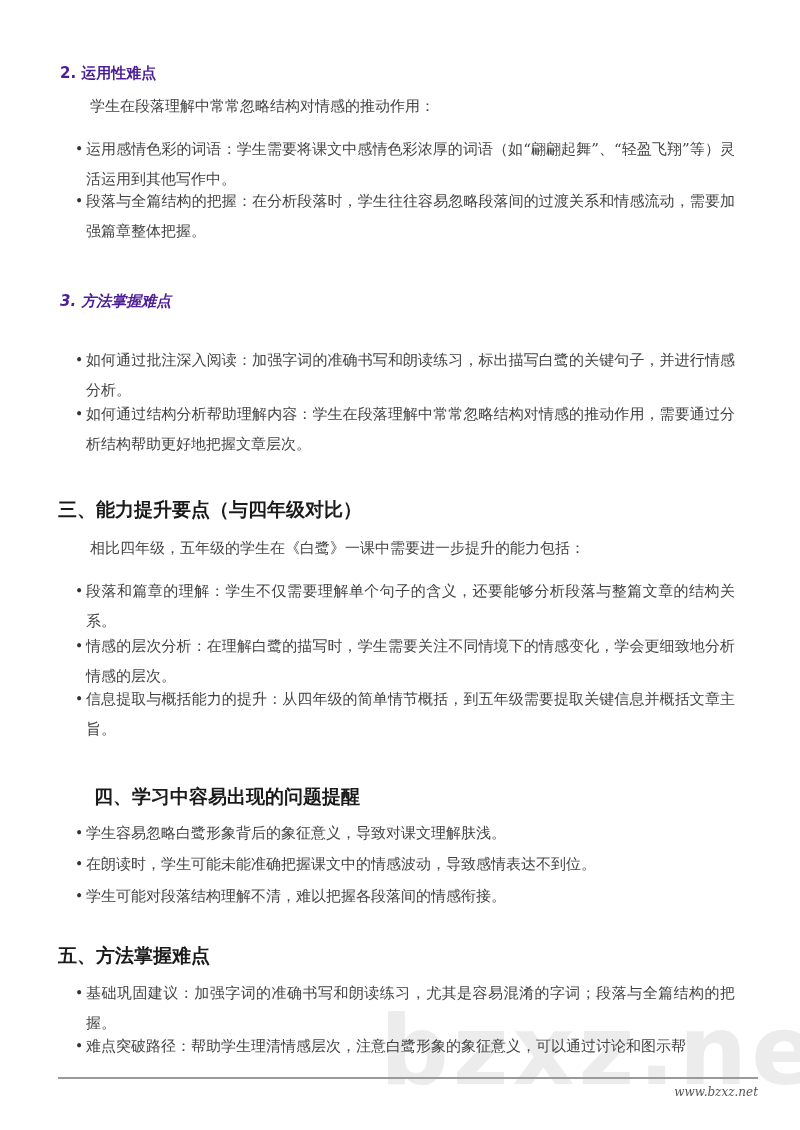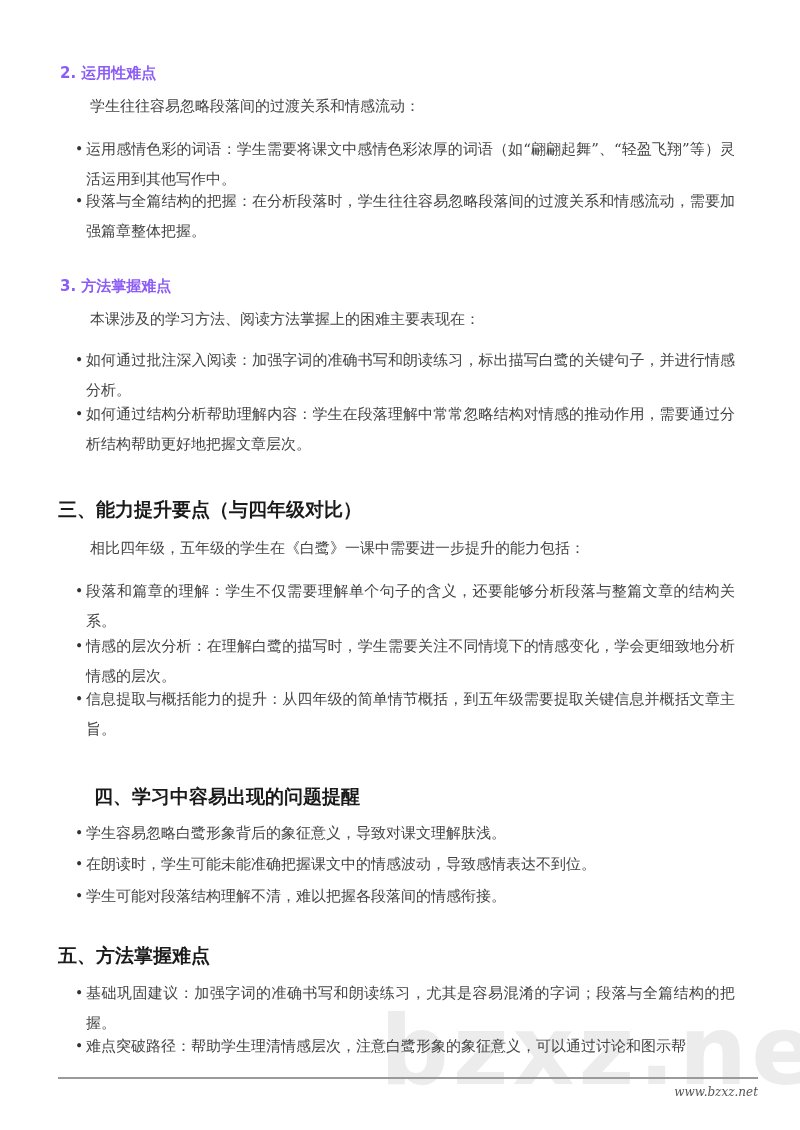--- a/index.html
+++ b/index.html
@@ -10,21 +10,21 @@
       color: #3a3a3a;
     }
     .page { position: absolute; left: 0; top: 0; width: 800px; height: 1130px; }
 
     .sub-heading {
       position: absolute;
       left: 60px;
       font-family: "DejaVu Sans", "Liberation Sans", sans-serif;
       font-weight: bold;
       font-size: 15px;
-      color: #8b5cf6;
+      color: #4c1d95;
       white-space: nowrap;
     }
     .section-heading {
       position: absolute;
       left: 58px;
       font-family: Liberation Sans, sans-serif;
       font-weight: bold;
       font-size: 19px;
       color: #1a1a1a;
       white-space: nowrap;
@@ -95,33 +95,32 @@
 </head>
 <body>
 
 <div class="page">
 
   <div class="watermark">bzxz.net</div>
 
   <div class="content-layer">
 
     <div class="sub-heading" style="top:64px;">2. 运用性难点</div>
-    <div class="intro" style="top:97px;">学生往往容易忽略段落间的过渡关系和情感流动：</div>
+    <div class="intro" style="top:97px;">学生在段落理解中常常忽略结构对情感的推动作用：</div>
 
     <div class="bullet" style="top:134px;">
       <span class="dot">•</span>
       <span class="txt">运用感情色彩的词语：学生需要将课文中感情色彩浓厚的词语（如“翩翩起舞”、“轻盈飞翔”等）灵活运用到其他写作中。</span>
     </div>
     <div class="bullet" style="top:186px;">
       <span class="dot">•</span>
       <span class="txt">段落与全篇结构的把握：在分析段落时，学生往往容易忽略段落间的过渡关系和情感流动，需要加强篇章整体把握。</span>
     </div>
 
-    <div class="sub-heading" style="top:277px;">3. 方法掌握难点</div>
-    <div class="intro" style="top:310px;">本课涉及的学习方法、阅读方法掌握上的困难主要表现在：</div>
+    <div class="sub-heading" style="top:292px;font-style:italic;">3. 方法掌握难点</div>
 
     <div class="bullet" style="top:345px;">
       <span class="dot">•</span>
       <span class="txt">如何通过批注深入阅读：加强字词的准确书写和朗读练习，标出描写白鹭的关键句子，并进行情感分析。</span>
     </div>
     <div class="bullet" style="top:399px;">
       <span class="dot">•</span>
       <span class="txt">如何通过结构分析帮助理解内容：学生在段落理解中常常忽略结构对情感的推动作用，需要通过分析结构帮助更好地把握文章层次。</span>
     </div>
 

